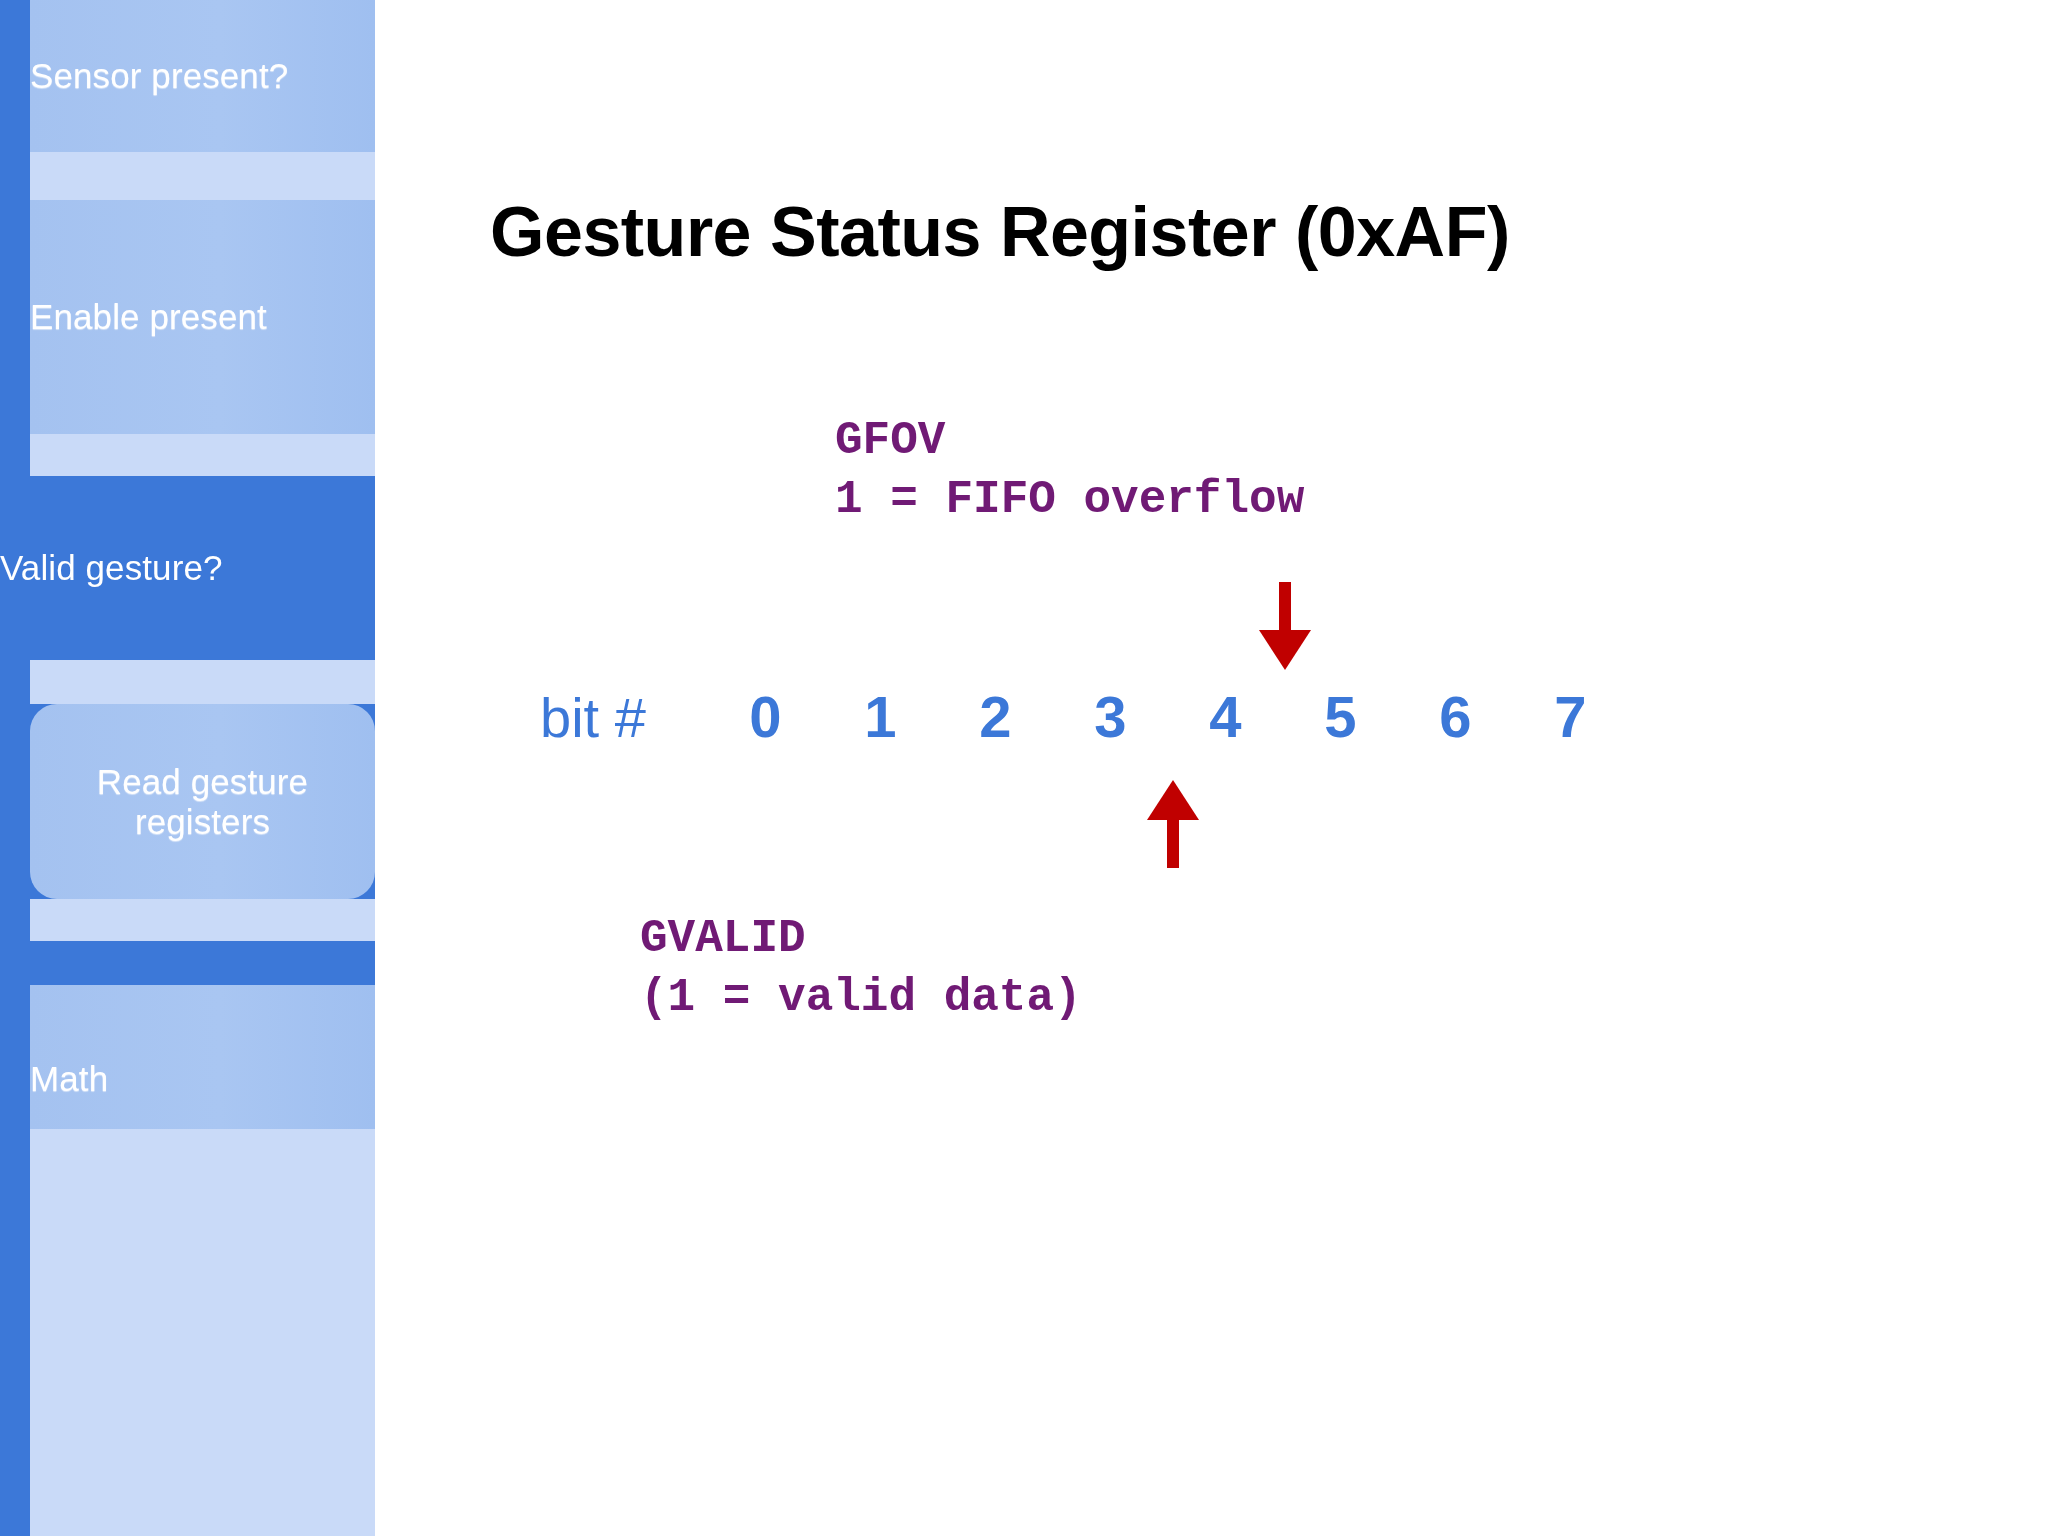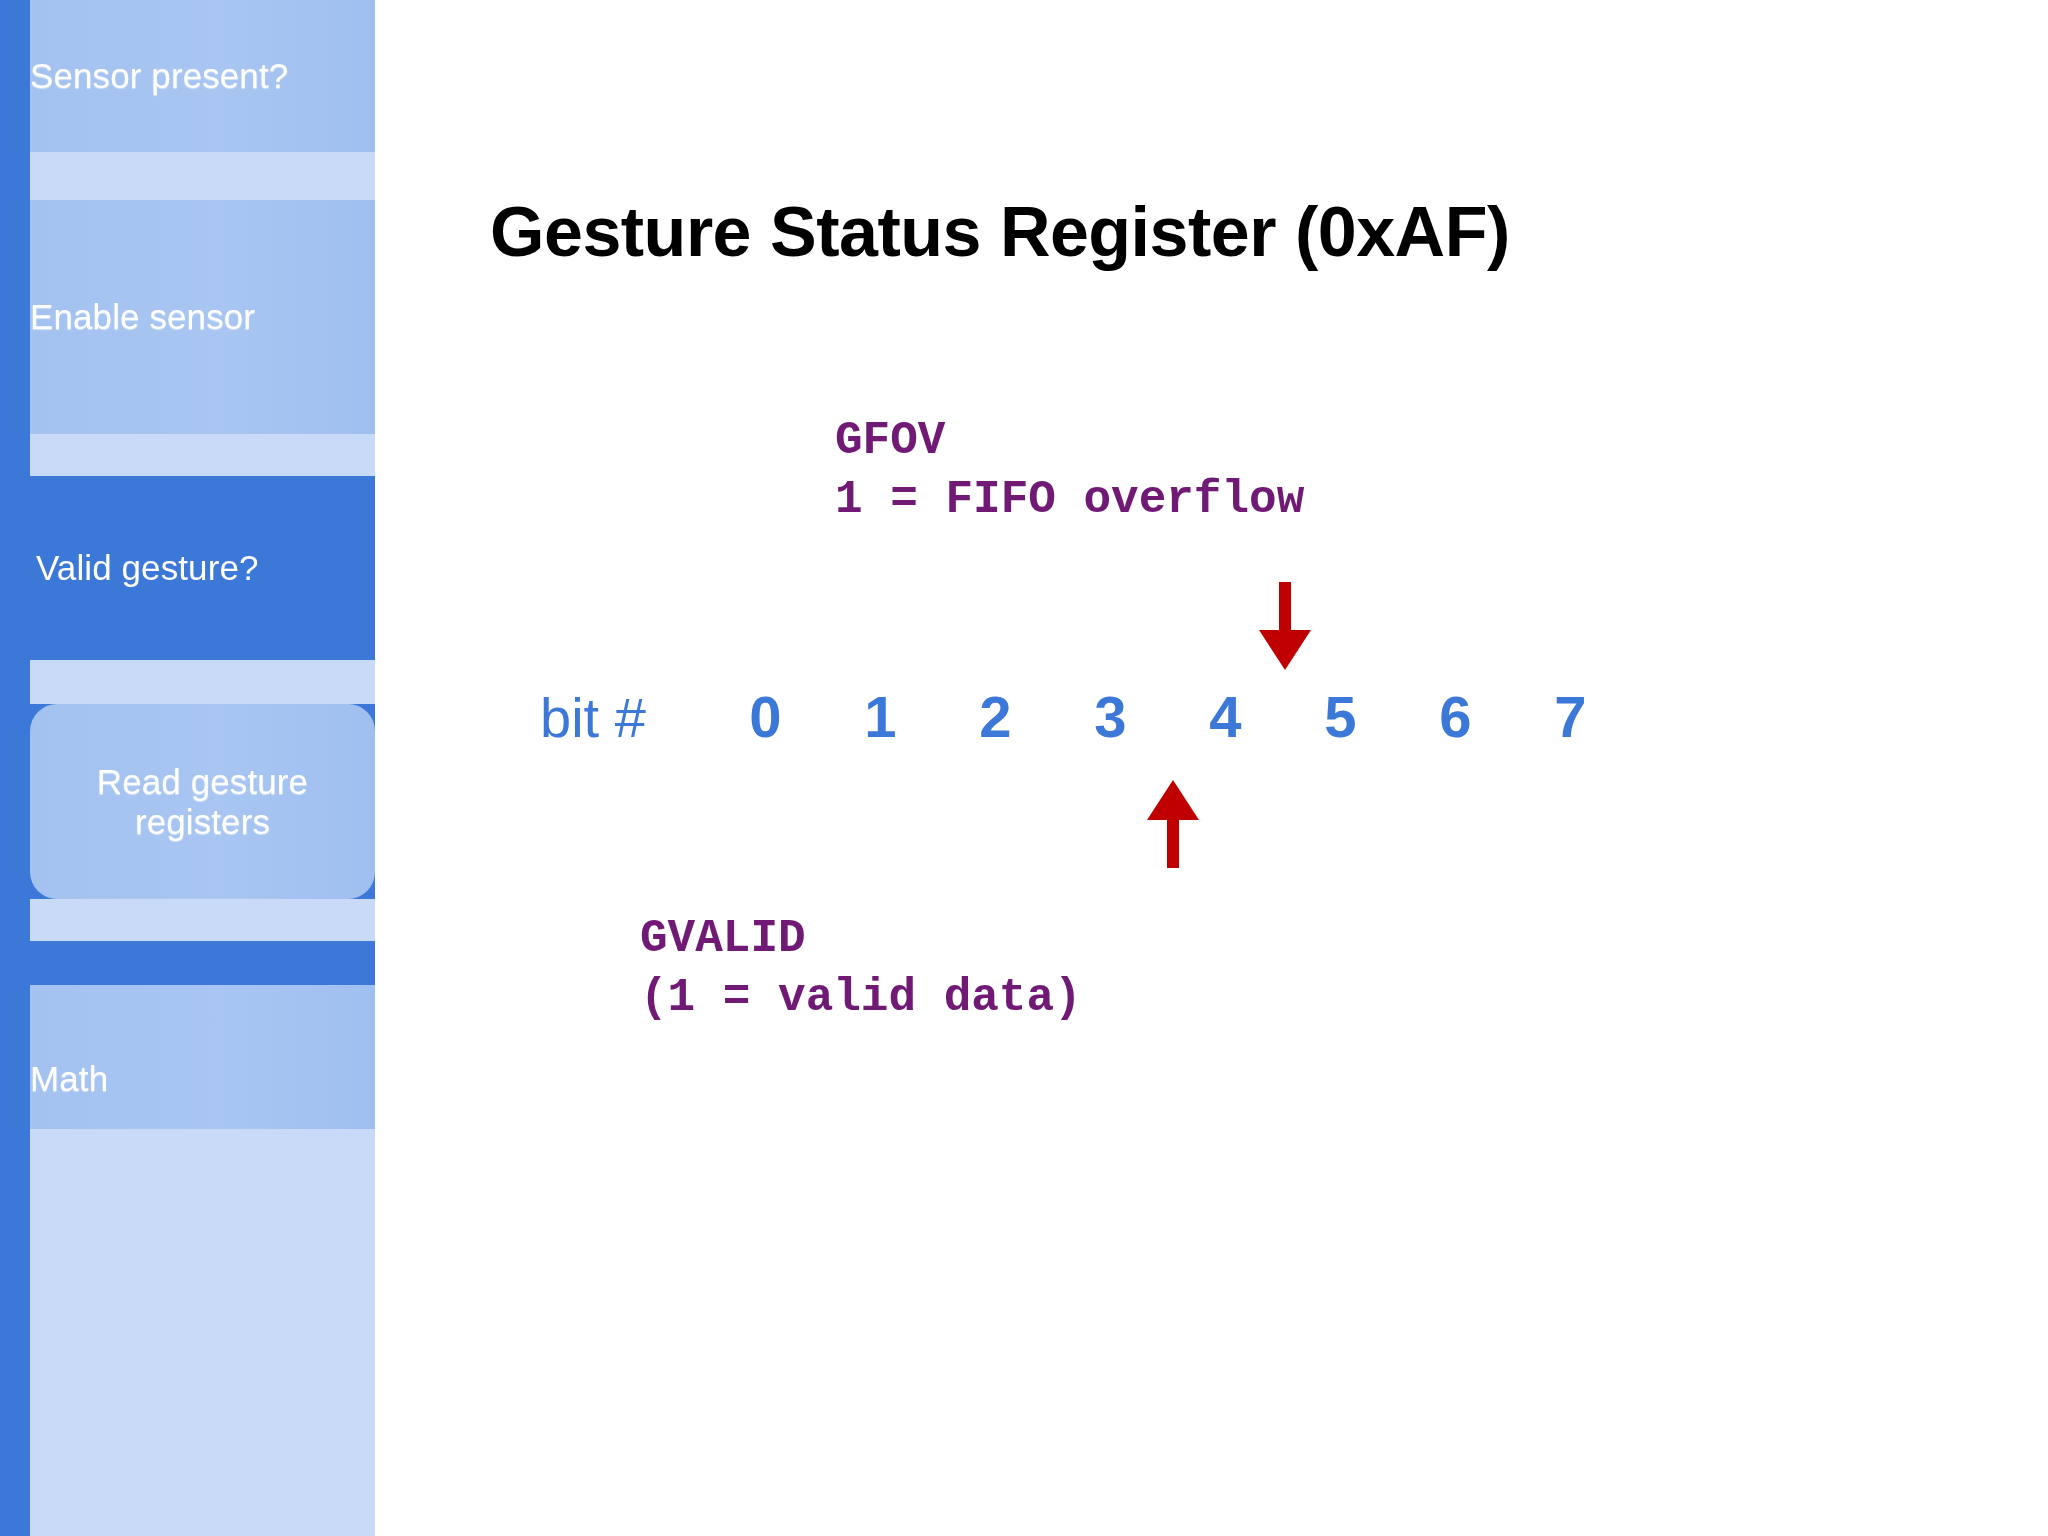--- a/index.html
+++ b/index.html
@@ -123,25 +123,25 @@
 <div id="slide">
 
   <div id="sidebar">
 
     <div class="nav-item" style="top:0px;height:152px;">
       <span>Sensor present?</span>
     </div>
     <div class="nav-gap" style="top:152px;height:48px;"></div>
 
     <div class="nav-item" style="top:200px;height:234px;">
-      <span>Enable sensor</span>
+      <span>Enable present</span>
     </div>
     <div class="nav-gap" style="top:434px;height:42px;"></div>
 
-    <div class="nav-item active" style="top:476px;height:184px;margin-left:36px;">
+    <div class="nav-item active" style="top:476px;height:184px;">
       <span>Valid gesture?</span>
     </div>
     <div class="nav-gap" style="top:660px;height:44px;"></div>
 
     <div class="nav-item" style="top:704px;height:195px;border-radius:27px;">
       <span>Read gesture registers</span>
     </div>
     <div class="nav-gap" style="top:899px;height:42px;"></div>
 
     <div class="nav-item" style="top:941px;height:188px;margin-top:44px;">

